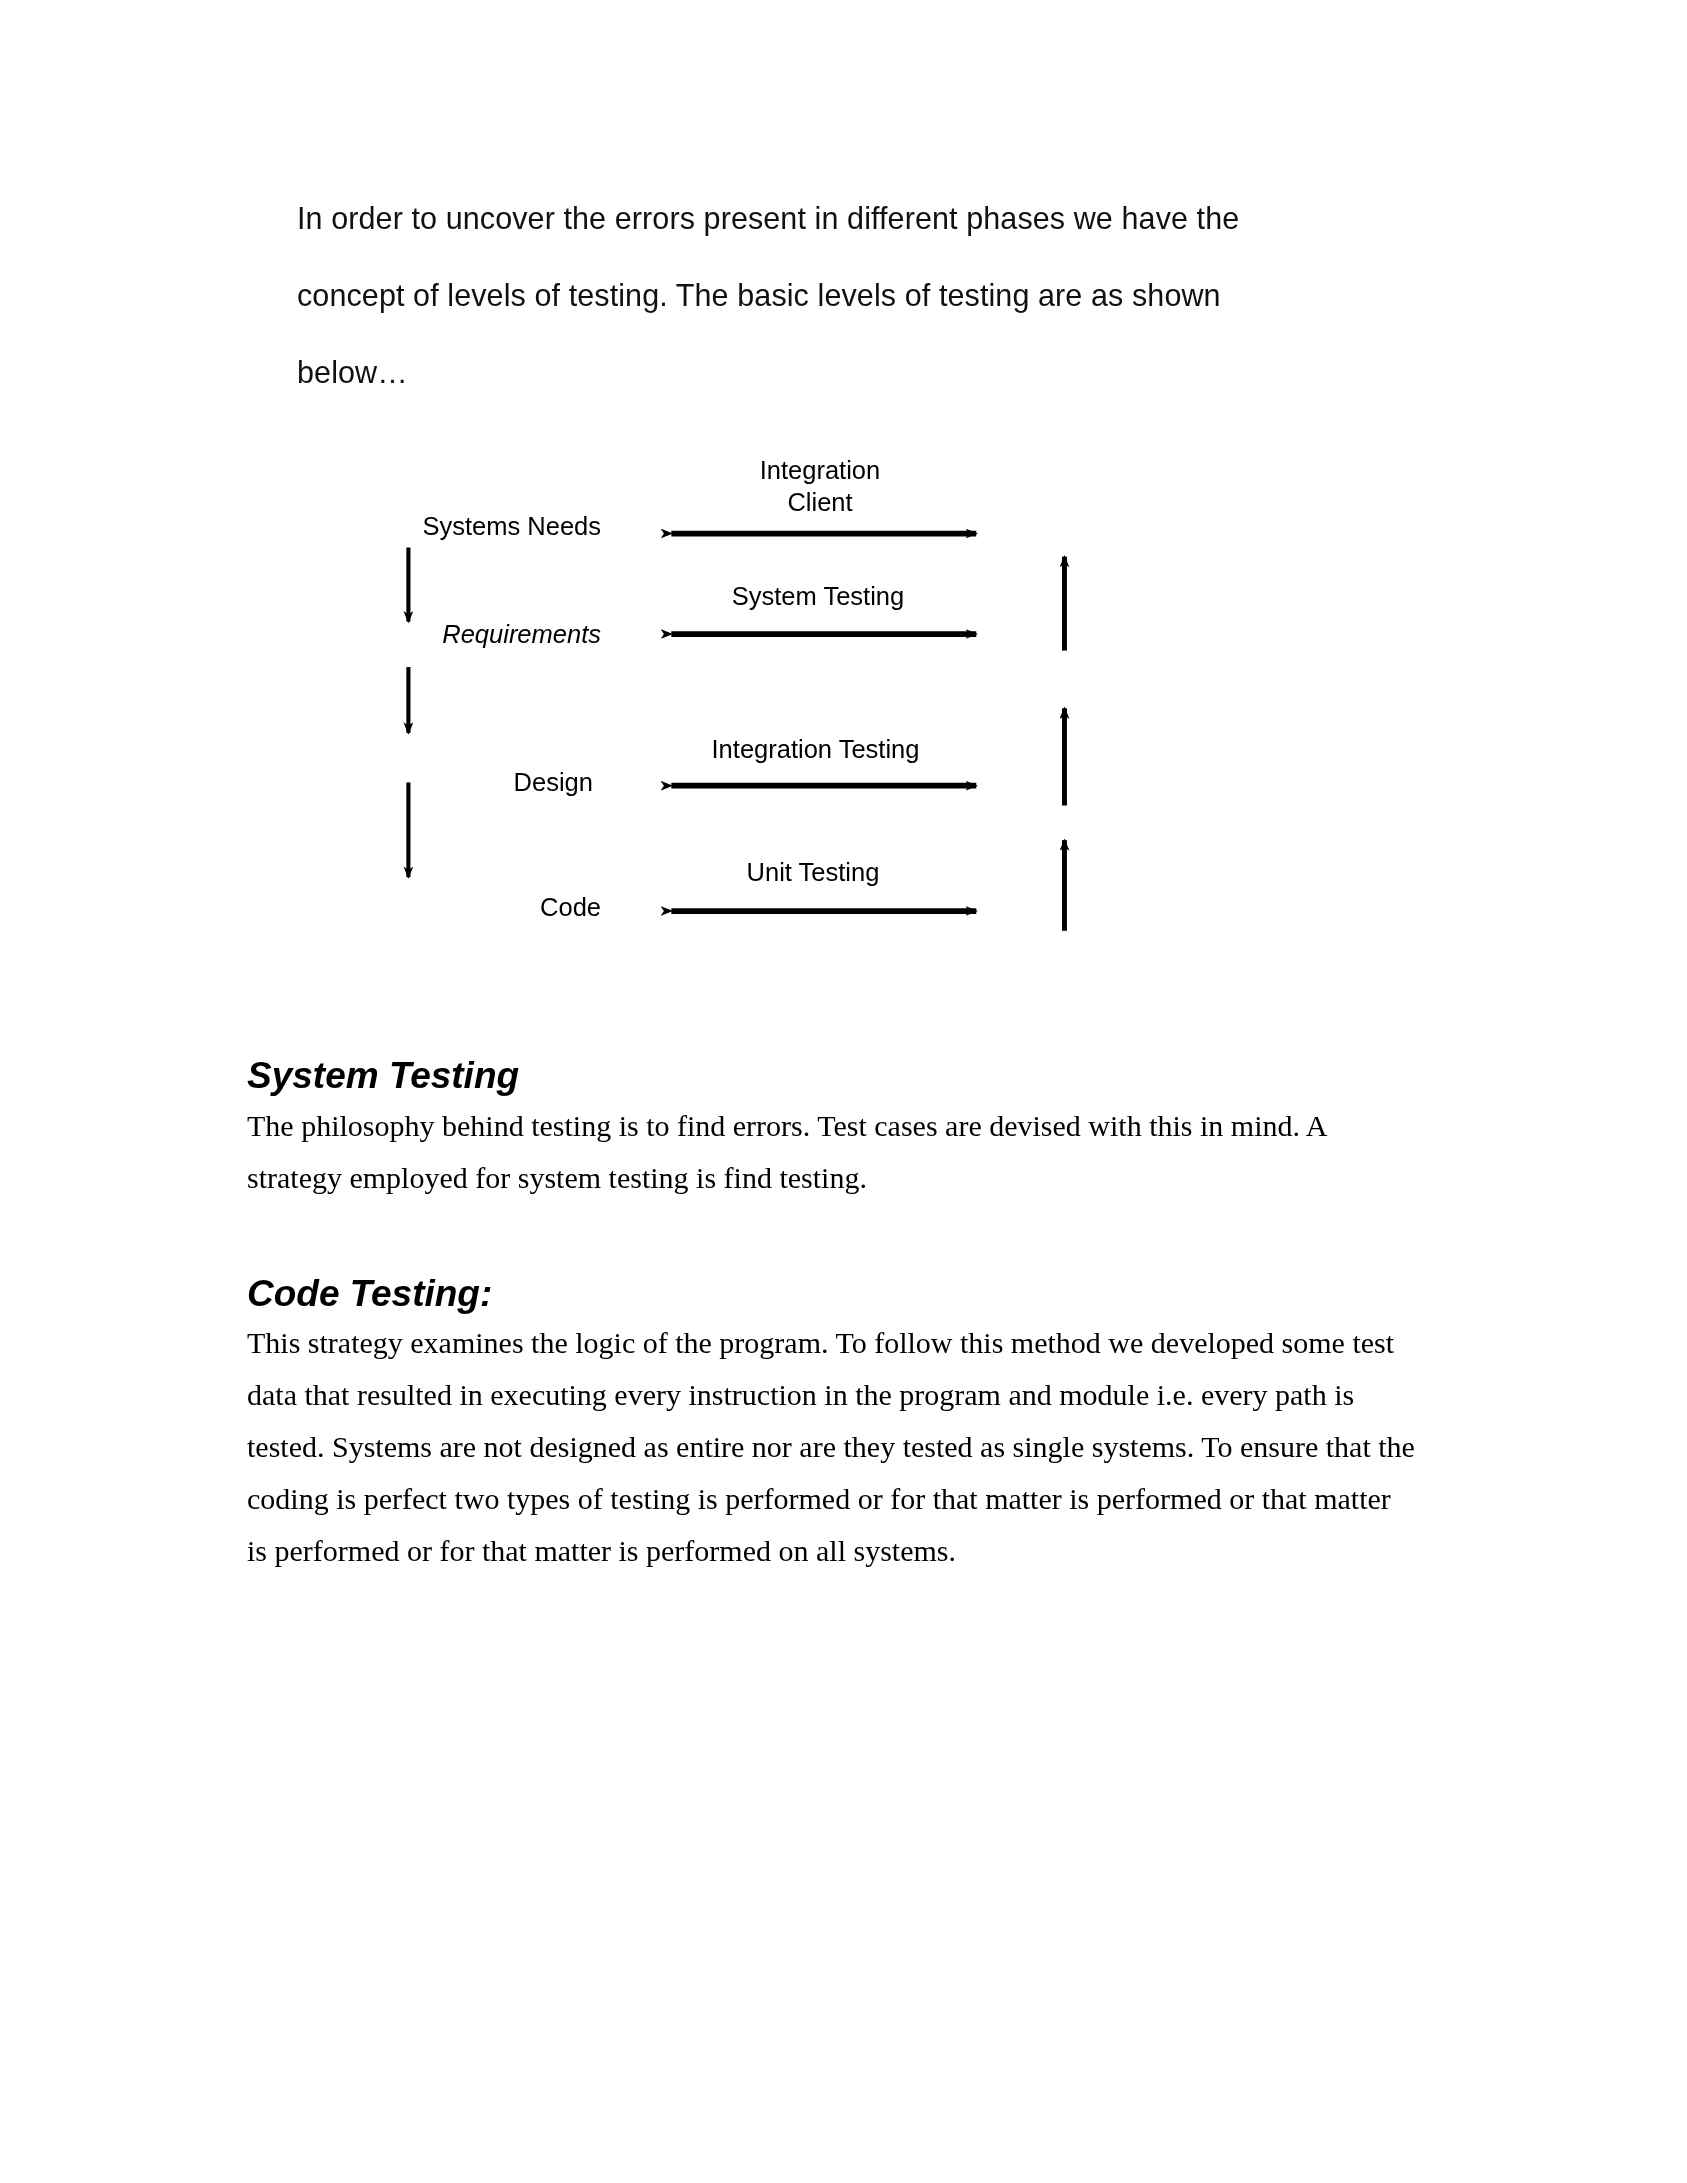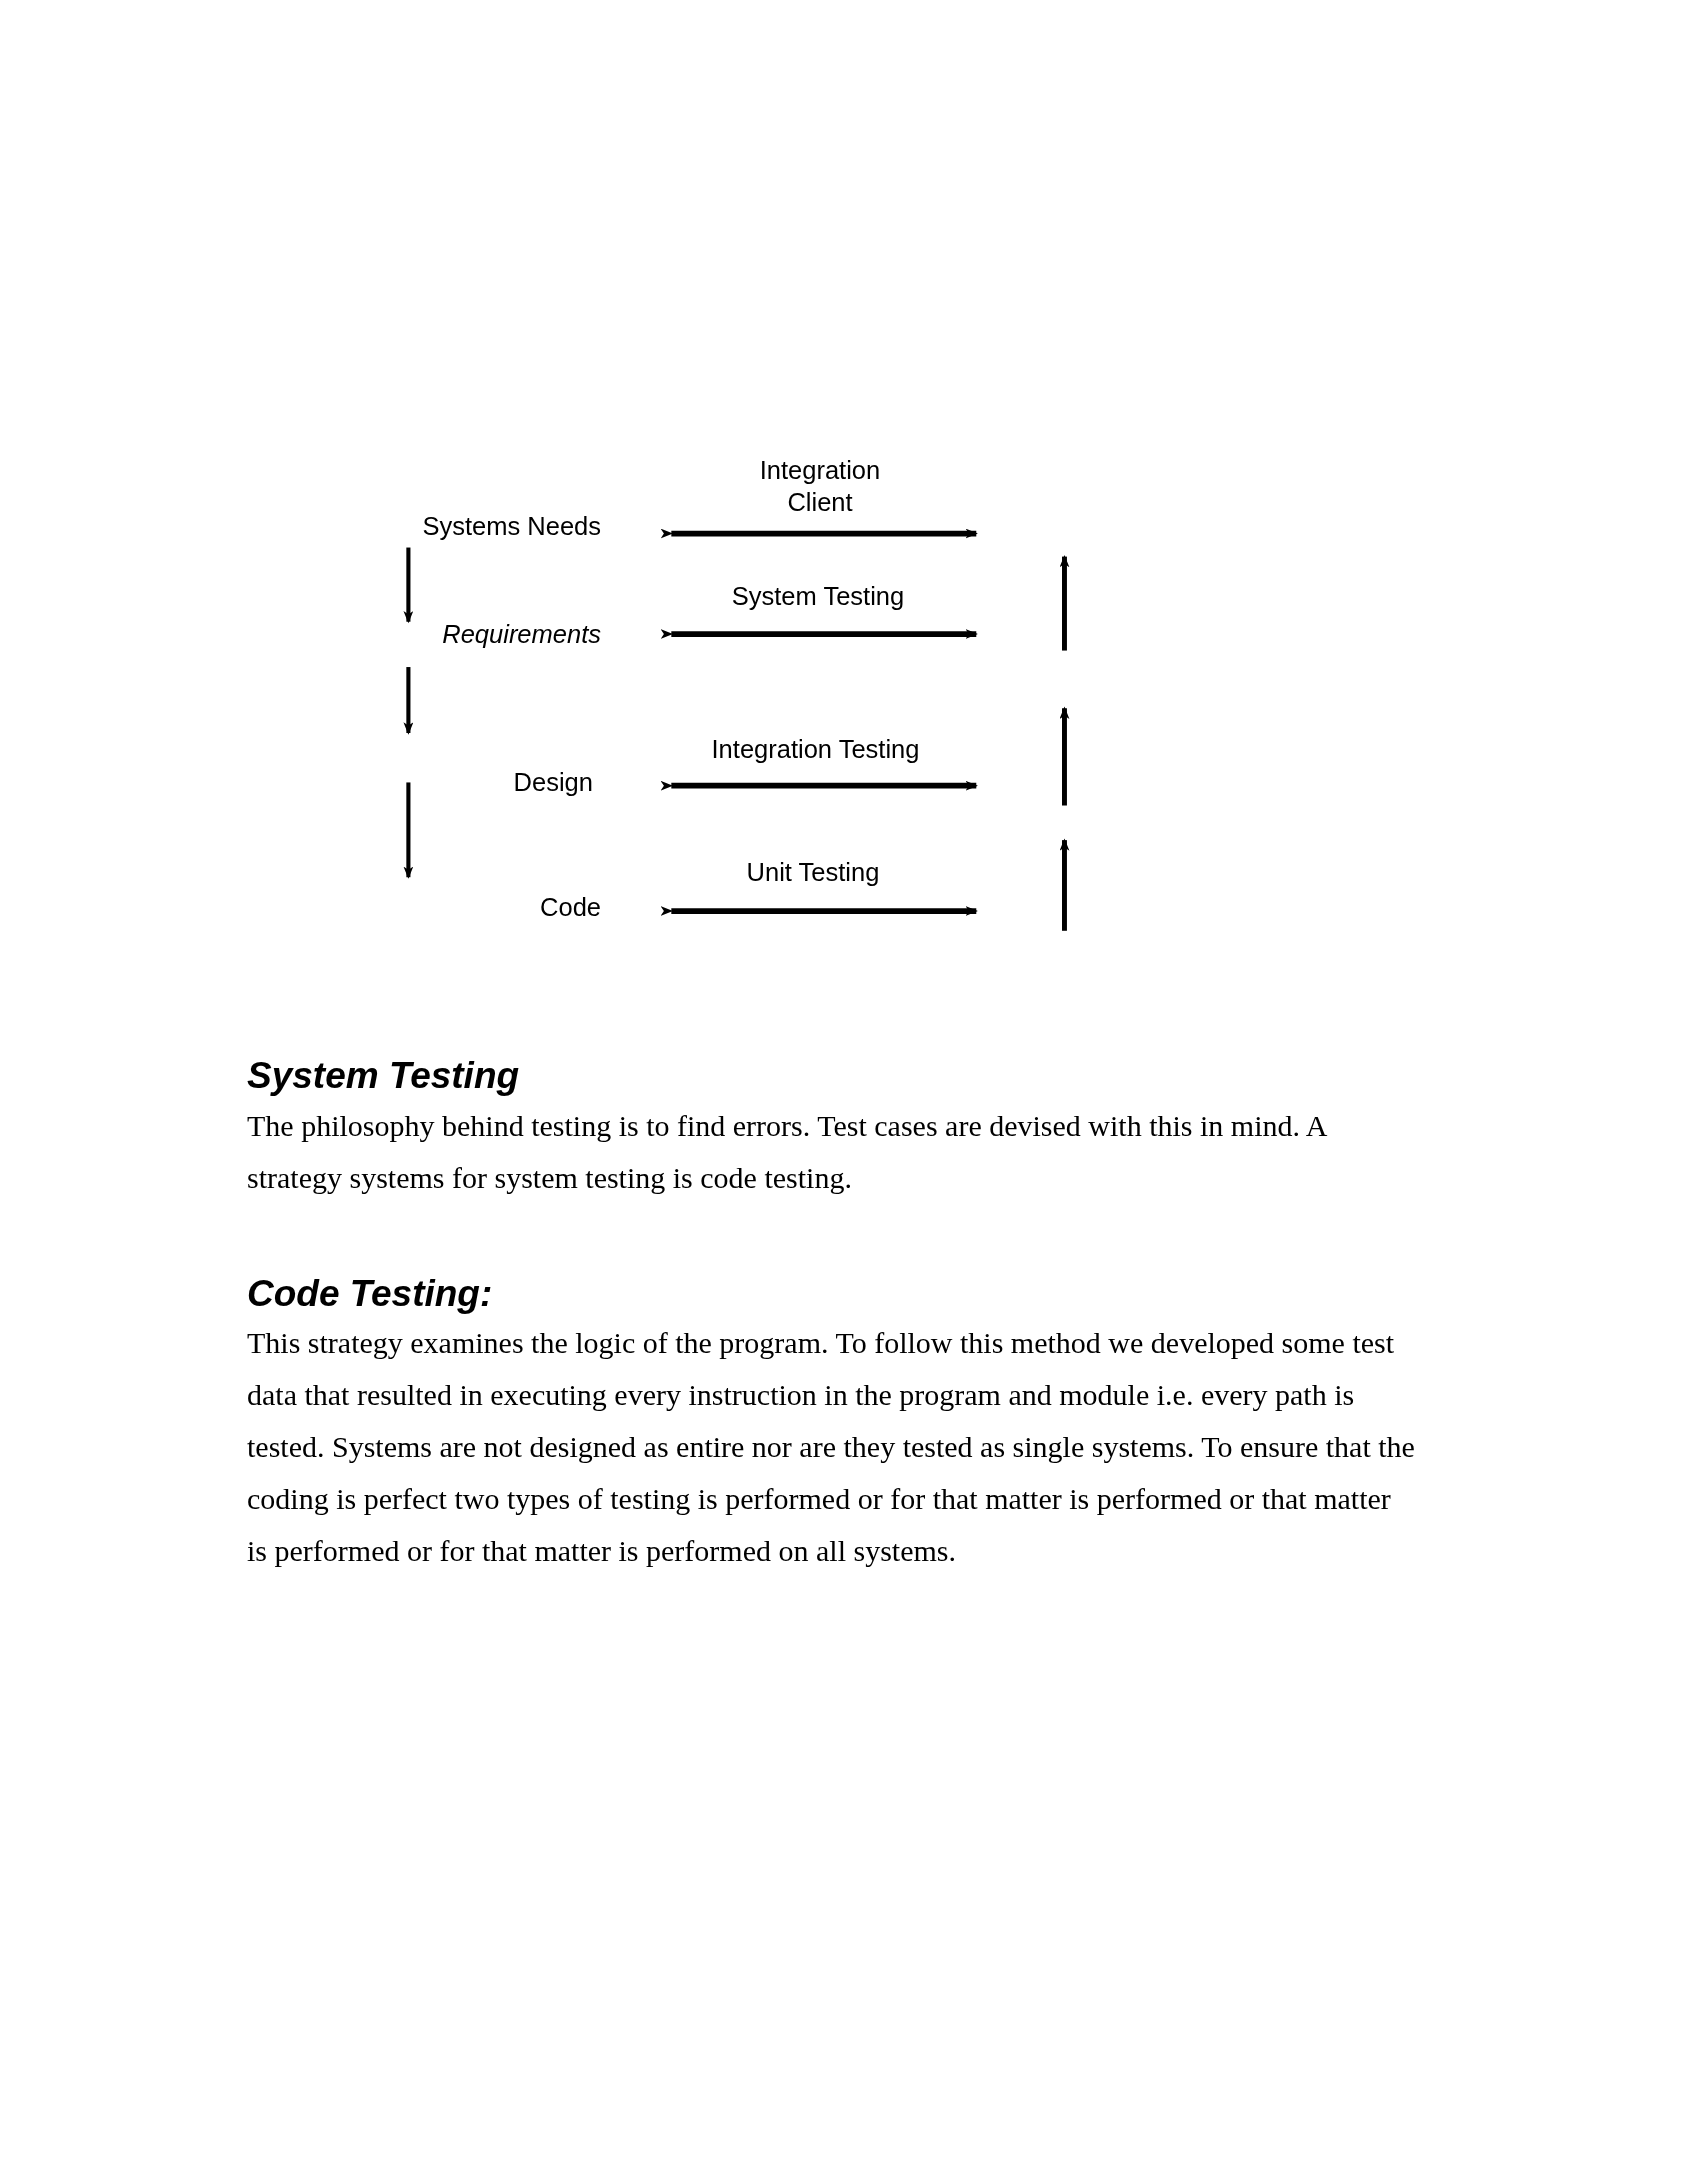--- a/index.html
+++ b/index.html
@@ -88,20 +88,25 @@
     line-height: 52px;
     color: #000000;
     text-align: left;
   }
 </style>
 </head>
 <body>
 
 <div class="page">
 
+  <div class="intro">
+    <div>In order to uncover the errors present in different phases we have the</div>
+    <div>concept of levels of testing. The basic levels of testing are as shown</div>
+    <div class="lastline">below…</div>
+  </div>
 
   <div class="diagram">
 
     <svg viewBox="0 0 950 700" xmlns="http://www.w3.org/2000/svg">
       <defs>
         <marker id="ahR" markerWidth="16" markerHeight="16" refX="13" refY="6" orient="auto" markerUnits="userSpaceOnUse">
           <path d="M0,0 L15,6 L0,12 L4,6 Z" fill="#000"></path>
         </marker>
         <marker id="ahL" markerWidth="16" markerHeight="16" refX="13" refY="6" orient="auto" markerUnits="userSpaceOnUse">
           <path d="M0,0 L15,6 L0,12 L4,6 Z" fill="#000"></path>
@@ -147,20 +152,20 @@
 
     <div class="dg-label center" style="left:320px; top:152px; width:288px;">System Testing</div>
 
     <div class="dg-label center" style="left:309px; top:305px; width:305px;">Integration Testing</div>
 
     <div class="dg-label center" style="left:315px; top:428px; width:288px;">Unit Testing</div>
   </div>
 
   <h2 class="heading" style="left:247px; top:1024px;">System Testing</h2>
 
-  <div class="body-para" style="top:1100px;">The philosophy behind testing is to find errors. Test cases are devised with this in mind. A strategy systems for system testing is code testing.</div>
+  <div class="body-para" style="top:1100px;">The philosophy behind testing is to find errors. Test cases are devised with this in mind. A strategy employed for system testing is find testing.</div>
 
   <h2 class="heading" style="left:247px; top:1242px;">Code Testing:</h2>
 
   <div class="body-para" style="top:1317px;">This strategy examines the logic of the program. To follow this method we developed some test data that resulted in executing every instruction in the program and module i.e. every path is tested. Systems are not designed as entire nor are they tested as single systems. To ensure that the coding is perfect two types of testing is performed or for that matter is performed or that matter is performed or for that matter is performed on all systems.</div>
 
 </div>
 
 
 </body></html>

